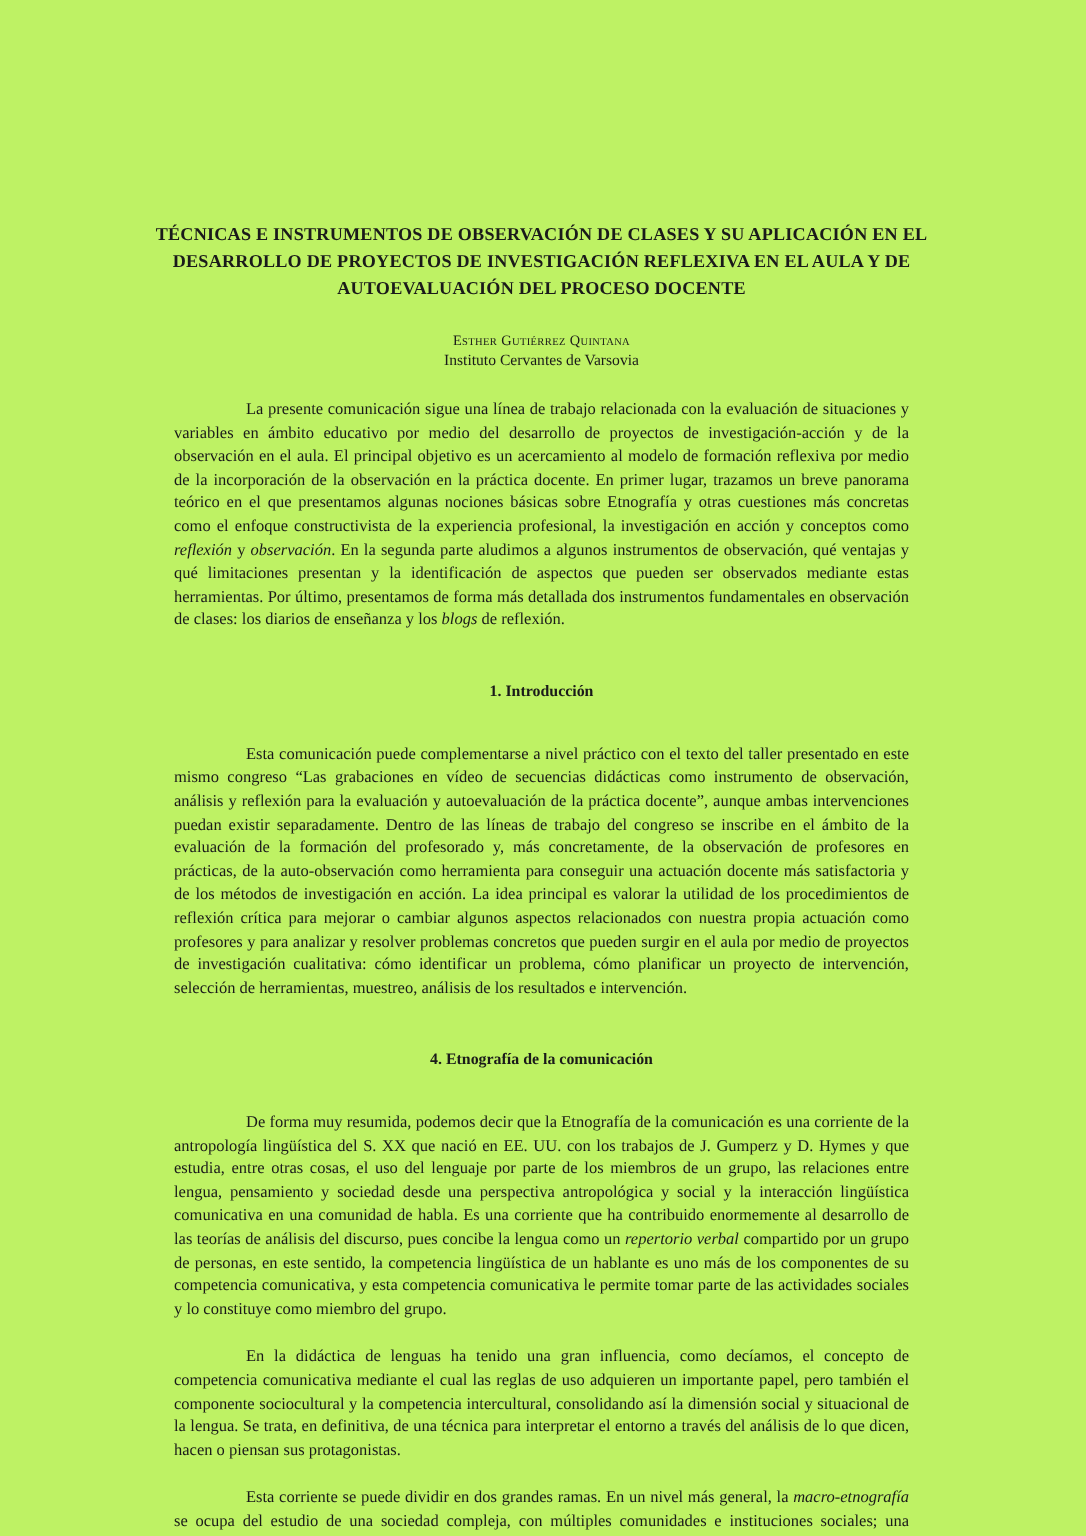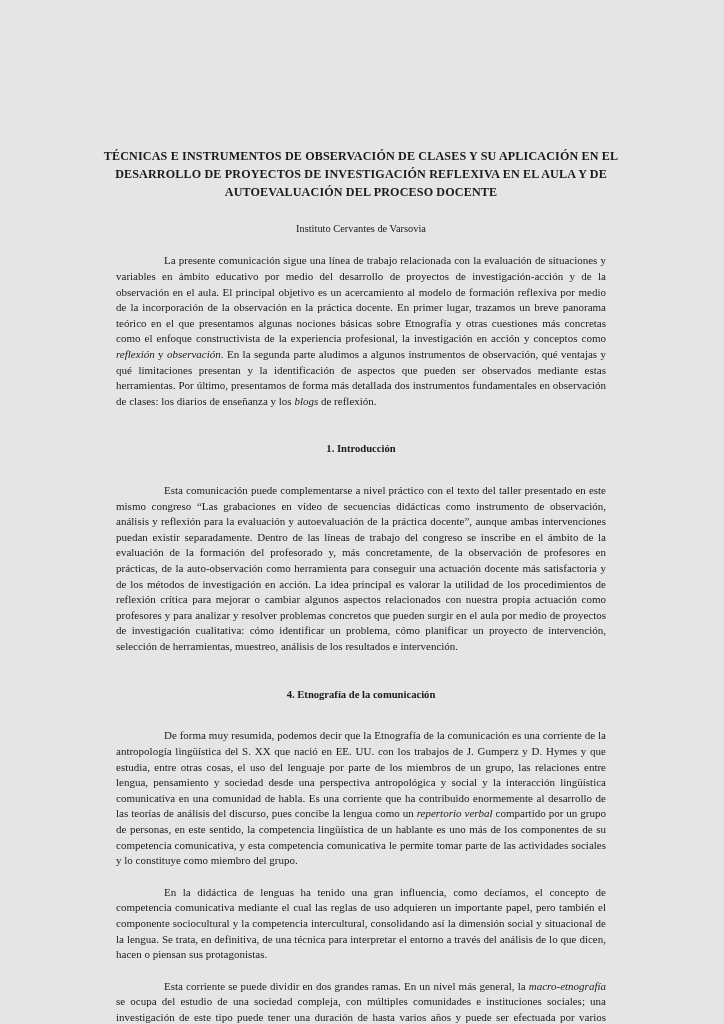--- a/index.html
+++ b/index.html
@@ -14,21 +14,21 @@
     position: relative;
     overflow: hidden;
     font-family: "Liberation Serif", "DejaVu Serif", serif;
     color: #1a1a1a;
     -webkit-font-smoothing: antialiased;
   }
 
   .page {
     position: absolute;
     inset: 0;
-    background: #e5e5e5;
+    background: #bef264;
   }
 
   .content {
     position: absolute;
     left: 100px;
     top: 0;
     width: 522px;
   }
 
   
@@ -117,20 +117,21 @@
 </head>
 <body>
 
 <div class="page">
 
   <div class="content">
 
     <h1 class="doc-title">TÉCNICAS E INSTRUMENTOS DE OBSERVACIÓN DE CLASES Y SU APLICACIÓN EN EL DESARROLLO DE PROYECTOS DE INVESTIGACIÓN REFLEXIVA EN EL AULA Y DE AUTOEVALUACIÓN DEL PROCESO DOCENTE</h1>
 
     <div class="author-block">
+      <div class="author-name">Esther Gutiérrez Quintana</div>
       <div class="author-affiliation">Instituto Cervantes de Varsovia</div>
     </div>
 
     <div class="abstract">
       <p class="body-par"><span>La presente comunicación sigue una línea de trabajo relacionada con la evaluación de situaciones y variables en ámbito educativo por medio del desarrollo de proyectos de investigación-acción y de la observación en el aula. El principal objetivo es un acercamiento al modelo de formación reflexiva por medio de la incorporación de la observación en la práctica docente. En primer lugar, trazamos un breve panorama teórico en el que presentamos algunas nociones básicas sobre Etnografía y otras cuestiones más concretas como el enfoque constructivista de la experiencia profesional, la investigación en acción y conceptos como </span><em>reflexión</em><span> y </span><em>observación</em><span>. En la segunda parte aludimos a algunos instrumentos de observación, qué ventajas y qué limitaciones presentan y la identificación de aspectos que pueden ser observados mediante estas herramientas. Por último, presentamos de forma más detallada dos instrumentos fundamentales en observación de clases: los diarios de enseñanza y los </span><em>blogs</em><span> de reflexión.</span></p>
     </div>
 
     <section>
       <h2 class="section-heading">1. Introducción</h2>
       <div class="section-body">

